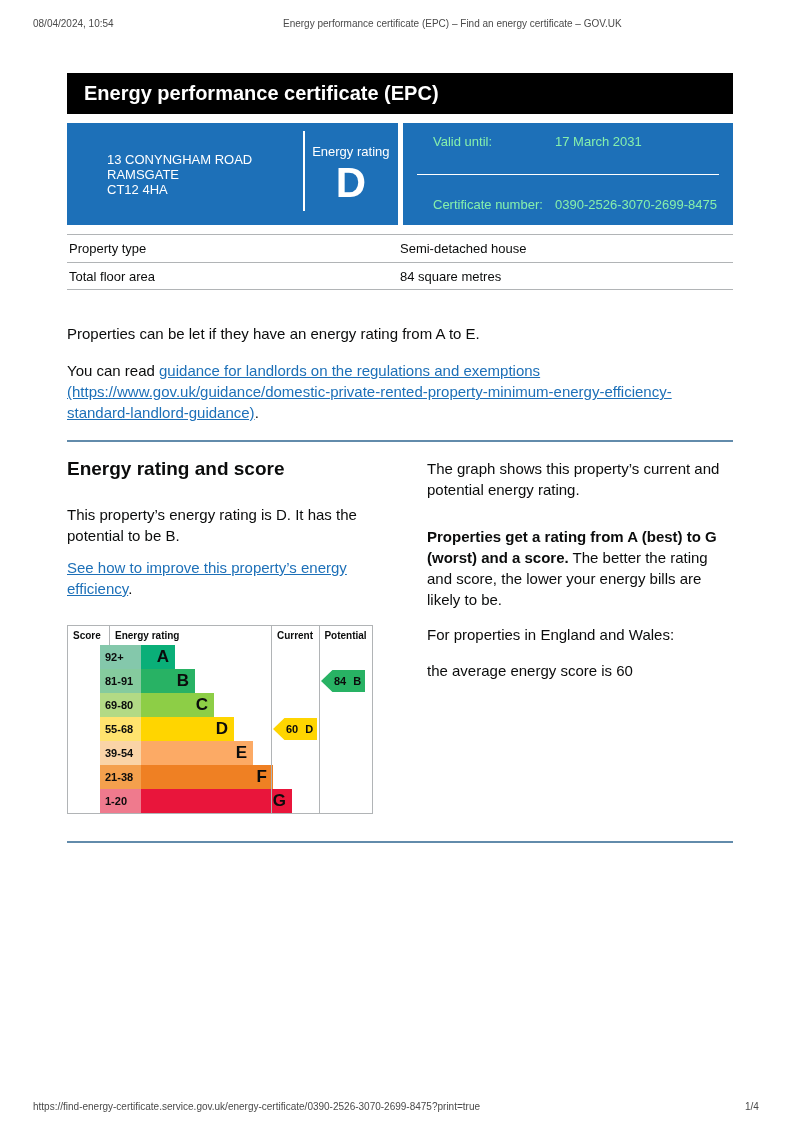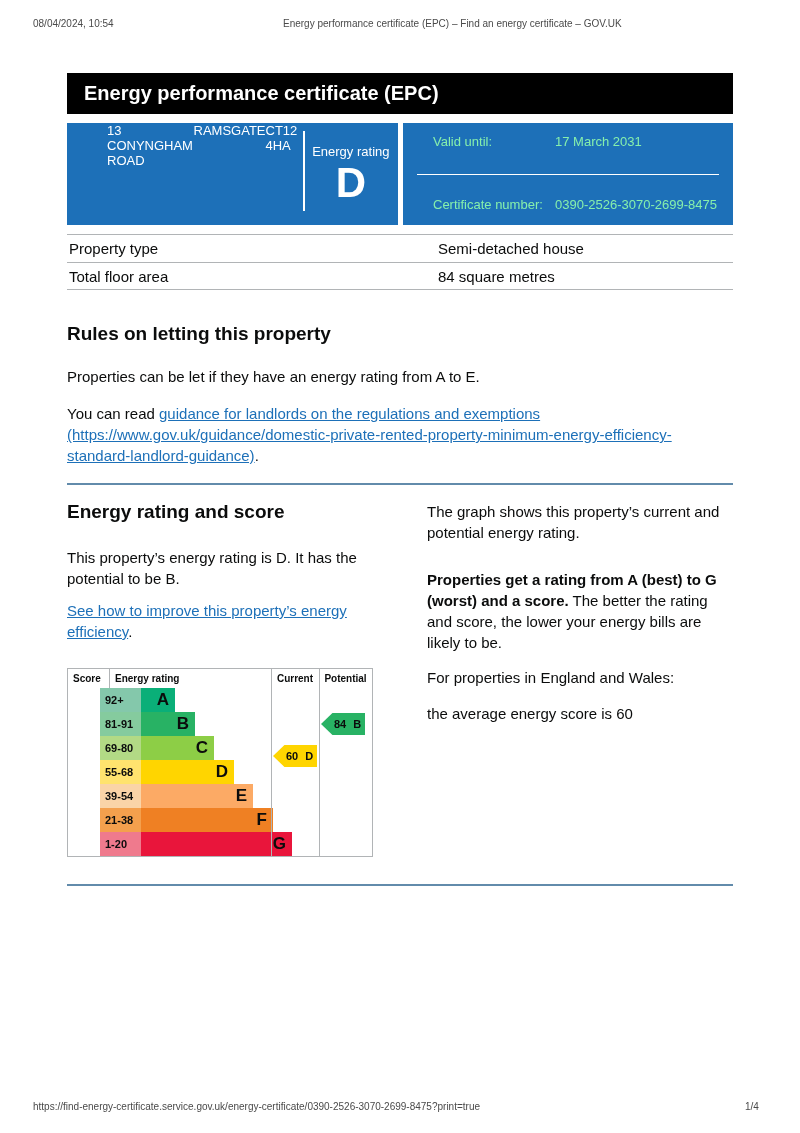--- a/index.html
+++ b/index.html
@@ -15,36 +15,36 @@
 
   .page { position: absolute; left: 67px; top: 73px; width: 666px; }
 
   
   .banner { background: #000000; height: 41px; display: flex; align-items: center; padding-left: 17px; }
   .banner h1 { color: #ffffff; font-size: 20px; font-weight: 700; }
 
   
   .summary { display: flex; margin-top: 9px; height: 102px; }
   .summary-left { display: flex; background: #1d70b8; width: 331px; color: #fff; position: relative; }
-  .addr-cell { width: 236px; display: flex; flex-direction: row; justify-content: center; padding-left: 40px; }
+  .addr-cell { width: 236px; display: flex; flex-direction: column; justify-content: center; padding-left: 40px; }
   .addr-cell div { font-size: 13px; line-height: 15px; }
   .v-divider { position: absolute; left: 236px; top: 8px; bottom: 14px; width: 2px; background: #ffffff; }
   .rating-cell { width: 95px; margin-left: 2px; display: flex; flex-direction: column; align-items: center; justify-content: center; }
   .rating-cell .lbl { font-size: 13px; margin-bottom: 3px; }
   .rating-cell .big { font-size: 42px; font-weight: 700; line-height: 1; }
   .summary-gap { width: 5px; background: #ffffff; }
   .summary-right { flex: 1; background: #1d70b8; color: #86efac; padding: 11px 14px; display: flex; flex-direction: column; justify-content: space-between; }
   .summary-row { display: flex; padding-left: 16px; font-size: 13px; line-height: 1.3; }
   .summary-row .lbl { width: 122px; flex: none; }
   .summary-row .val { font-weight: 400; flex: 1; }
   .summary-hr { border: 0; border-top: 1px solid #ffffff; margin: 5px 0; }
 
   
   .ptable { margin-top: 9px; }
-  .ptable .trow { display: flex; align-items: center; height: 28px; border-top: 1px solid #b1b4b6; font-size: 15px; gap: 38px; }
+  .ptable .trow { display: flex; align-items: center; height: 28px; border-top: 1px solid #b1b4b6; font-size: 13px; }
   .ptable .trow:last-child { border-bottom: 1px solid #b1b4b6; }
   .ptable .tlabel { width: 333px; flex: none; padding-left: 2px; }
 
   h2 { font-size: 19px; font-weight: 700; color: #0b0c0c; }
   p { font-size: 15px; line-height: 21px; }
   a { color: #1d70b8; text-decoration: underline; }
 
   .rules { margin-top: 33px; }
   .rules h2 { margin-bottom: 21px; }
   .rules .p1 { margin-bottom: 16px; }
@@ -126,21 +126,20 @@
       <div class="tlabel">Property type</div>
       <div class="tvalue">Semi-detached house</div>
     </div>
     <div class="trow">
       <div class="tlabel">Total floor area</div>
       <div class="tvalue">84 square metres</div>
     </div>
   </div>
 
   <div class="rules">
-    <h2>Rules on letting this property</h2>
     <p class="p1">Properties can be let if they have an energy rating from A to E.</p>
     <p class="p2"><span>You can read </span><a href="#">guidance for landlords on the regulations and exemptions (https://www.gov.uk/guidance/domestic-private-rented-property-minimum-energy-efficiency-standard-landlord-guidance)</a><span>.</span></p>
   </div>
 
   <hr class="section-sep" id="sep1">
 
   <div class="columns">
     <div class="col-left">
       <h2>Energy rating and score</h2>
       <p class="p1">This property’s energy rating is D. It has the potential to be B.</p>
@@ -193,21 +192,21 @@
             <div class="chart-row">
               <div class="score-cell" style="background: rgb(239, 122, 141);">1-20</div>
               <div class="bar-area">
                 <div class="band-bar" style="background: rgb(233, 21, 59); width: 151px;">G</div>
               </div>
             </div>
           </div>
         <div class="vline vline-score"></div>
         <div class="vline vline-current"></div>
         <div class="vline vline-potential"></div>
-        <div class="rating-arrow" id="arrow-current" style="top: 76px; left: 205px; background: rgb(255, 213, 0);">
+        <div class="rating-arrow" id="arrow-current" style="top: 92px; left: 205px; background: rgb(255, 213, 0);">
             <span>60</span>
             <span>D</span>
           </div>
         <div class="rating-arrow" id="arrow-potential" style="top: 44px; left: 253px; background: rgb(40, 178, 100);">
             <span>84</span>
             <span>B</span>
           </div>
       </div>
     </div>
 

